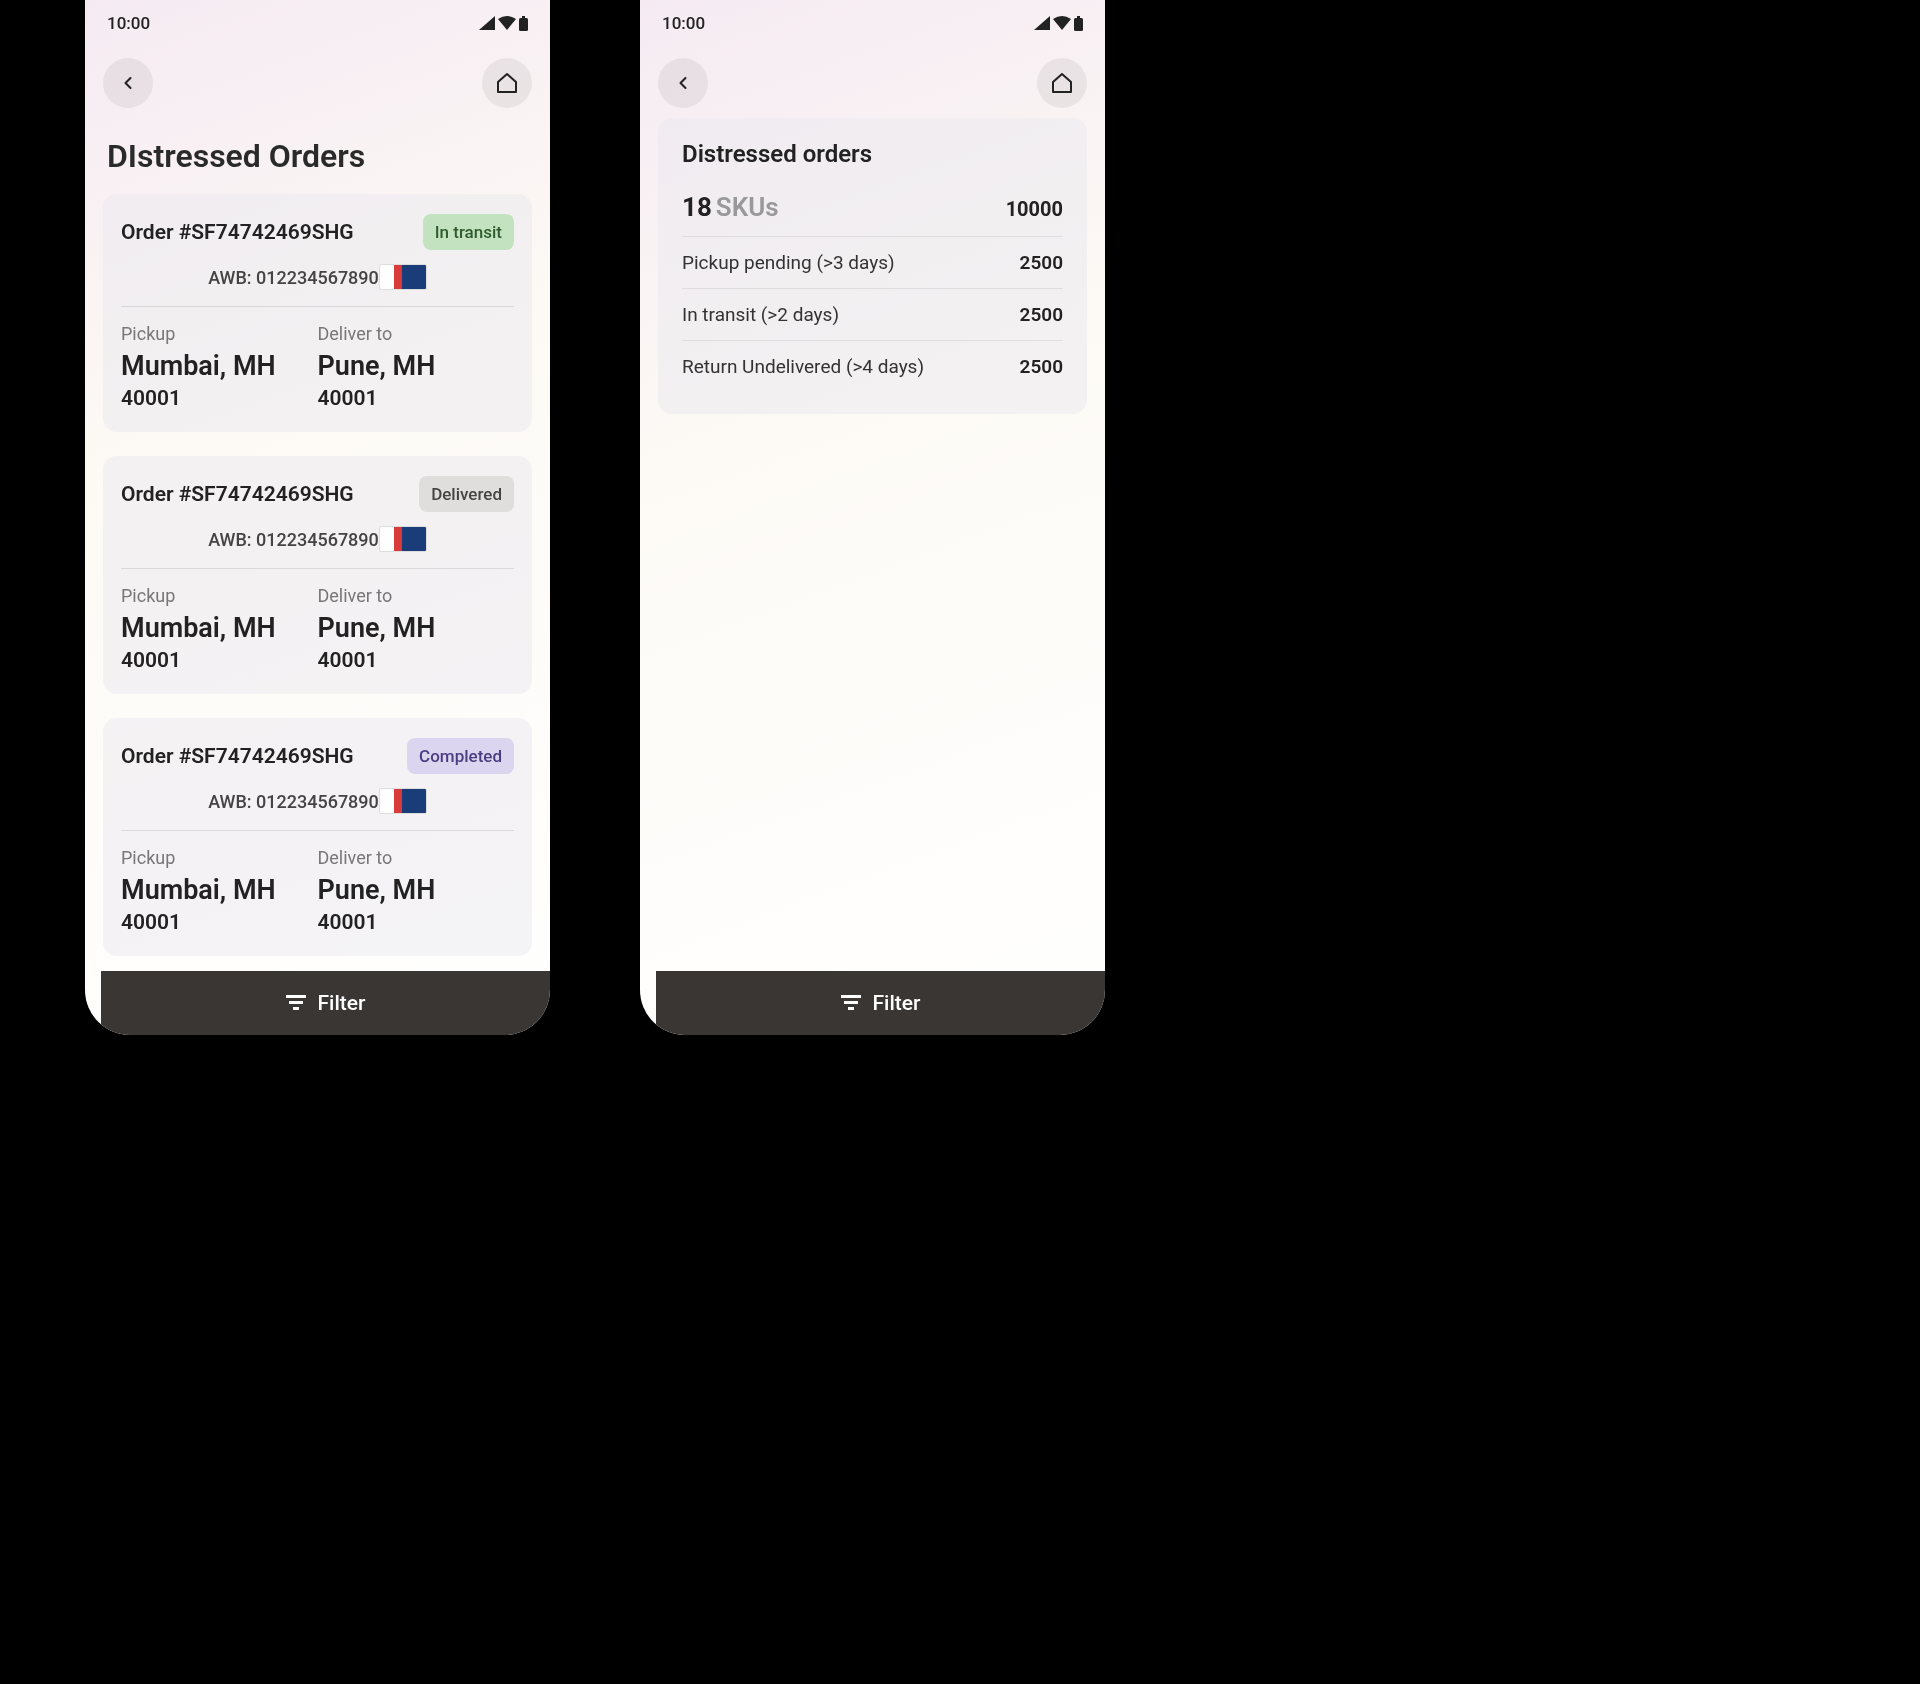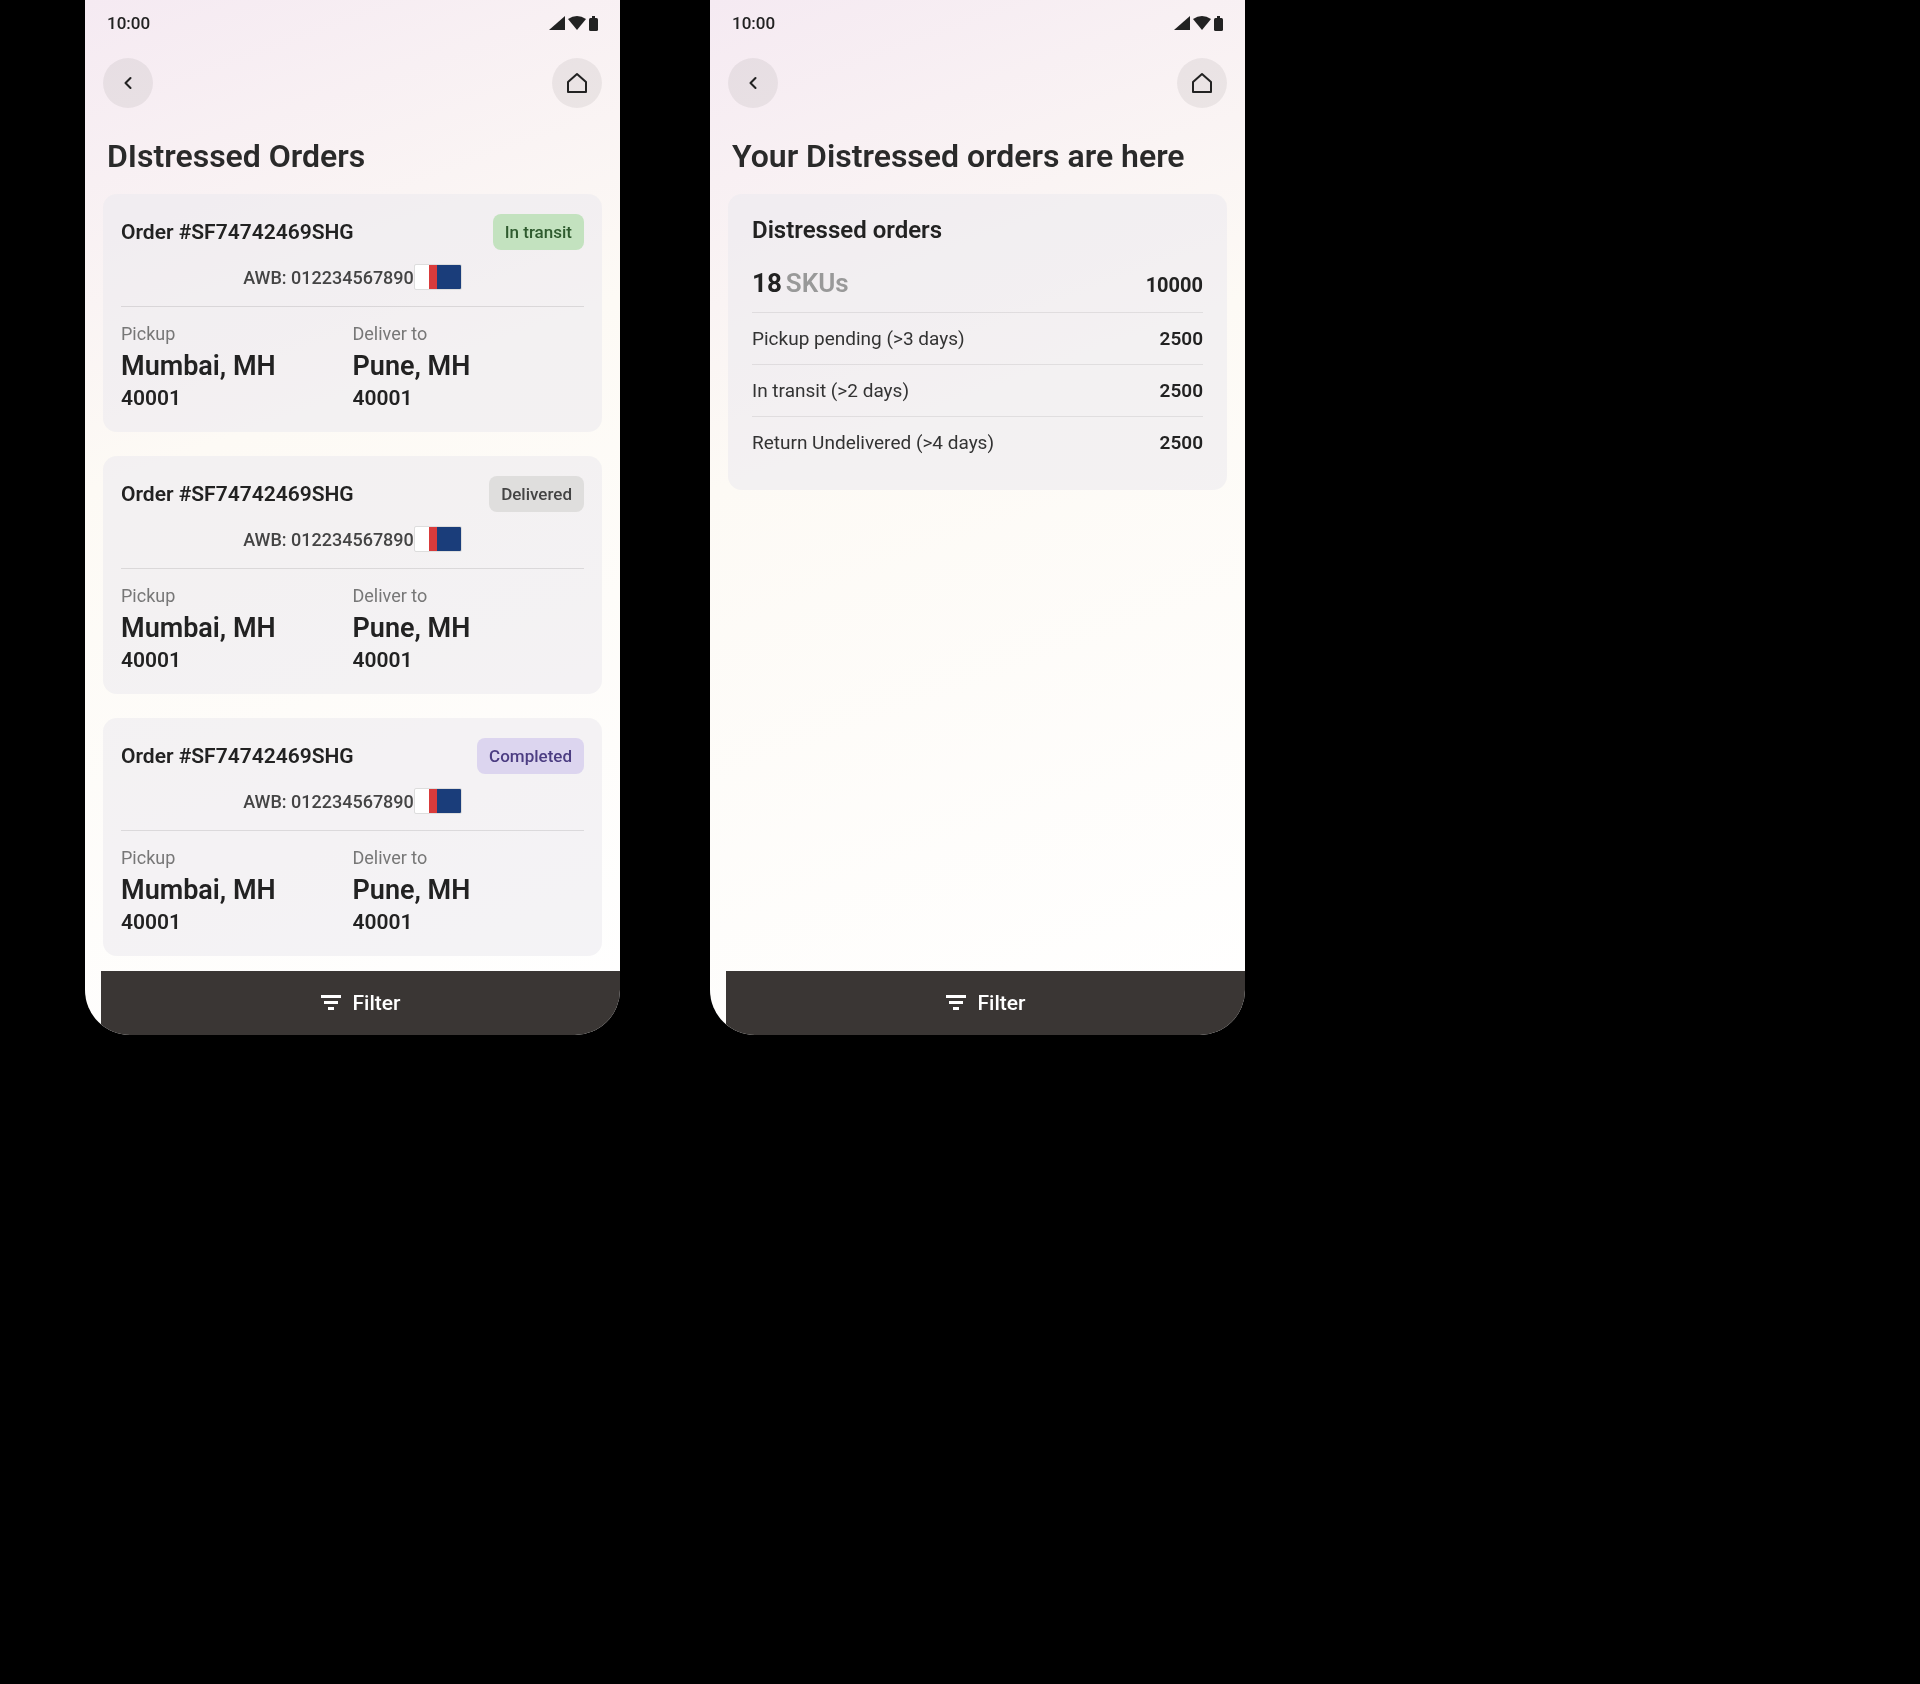--- a/index.html
+++ b/index.html
@@ -5,21 +5,21 @@
   * { margin: 0; padding: 0; box-sizing: border-box; }
   body {
     font-family: -apple-system, BlinkMacSystemFont, 'Segoe UI', Roboto, sans-serif;
     background: #000;
     display: flex;
     gap: 90px;
     padding: 0 85px;
     justify-content: flex-start;
   }
   .phone {
-    width: 535px;
+    width: 465px;
     height: 1035px;
     background: linear-gradient(160deg, #f5eaf2 0%, #fdfaf5 40%, #fff 100%);
     border-radius: 0 0 45px 45px;
     overflow: hidden;
     position: relative;
     display: flex;
     flex-direction: column;
     box-shadow: 0 6px 18px rgba(0,0,0,0.35);
   }
   .status-bar {
@@ -274,21 +274,20 @@
       <svg width="20" height="20" viewBox="0 0 24 24" fill="none" stroke="#222" stroke-width="2.5" stroke-linecap="round" stroke-linejoin="round">
           <polyline points="15 18 9 12 15 6"></polyline>
         </svg>
     </div>
     <div class="circle-btn">
       <svg width="24" height="24" viewBox="0 0 24 24" fill="none" stroke="#222" stroke-width="2" stroke-linecap="round" stroke-linejoin="round">
           <path d="M3 11 L12 3 L21 11 V21 H3 Z"></path>
         </svg>
     </div>
   </div>
-  <div class="page-title">Your Distressed orders are here</div>
   <div class="content">
     <div class="summary-card">
       <div class="summary-title">Distressed orders</div>
       <div class="summary-row">
         <div>
           <span class="summary-sku">18</span>
           <span class="summary-sku summary-sku-label">SKUs</span>
         </div>
         <span class="summary-total">10000</span>
       </div>

